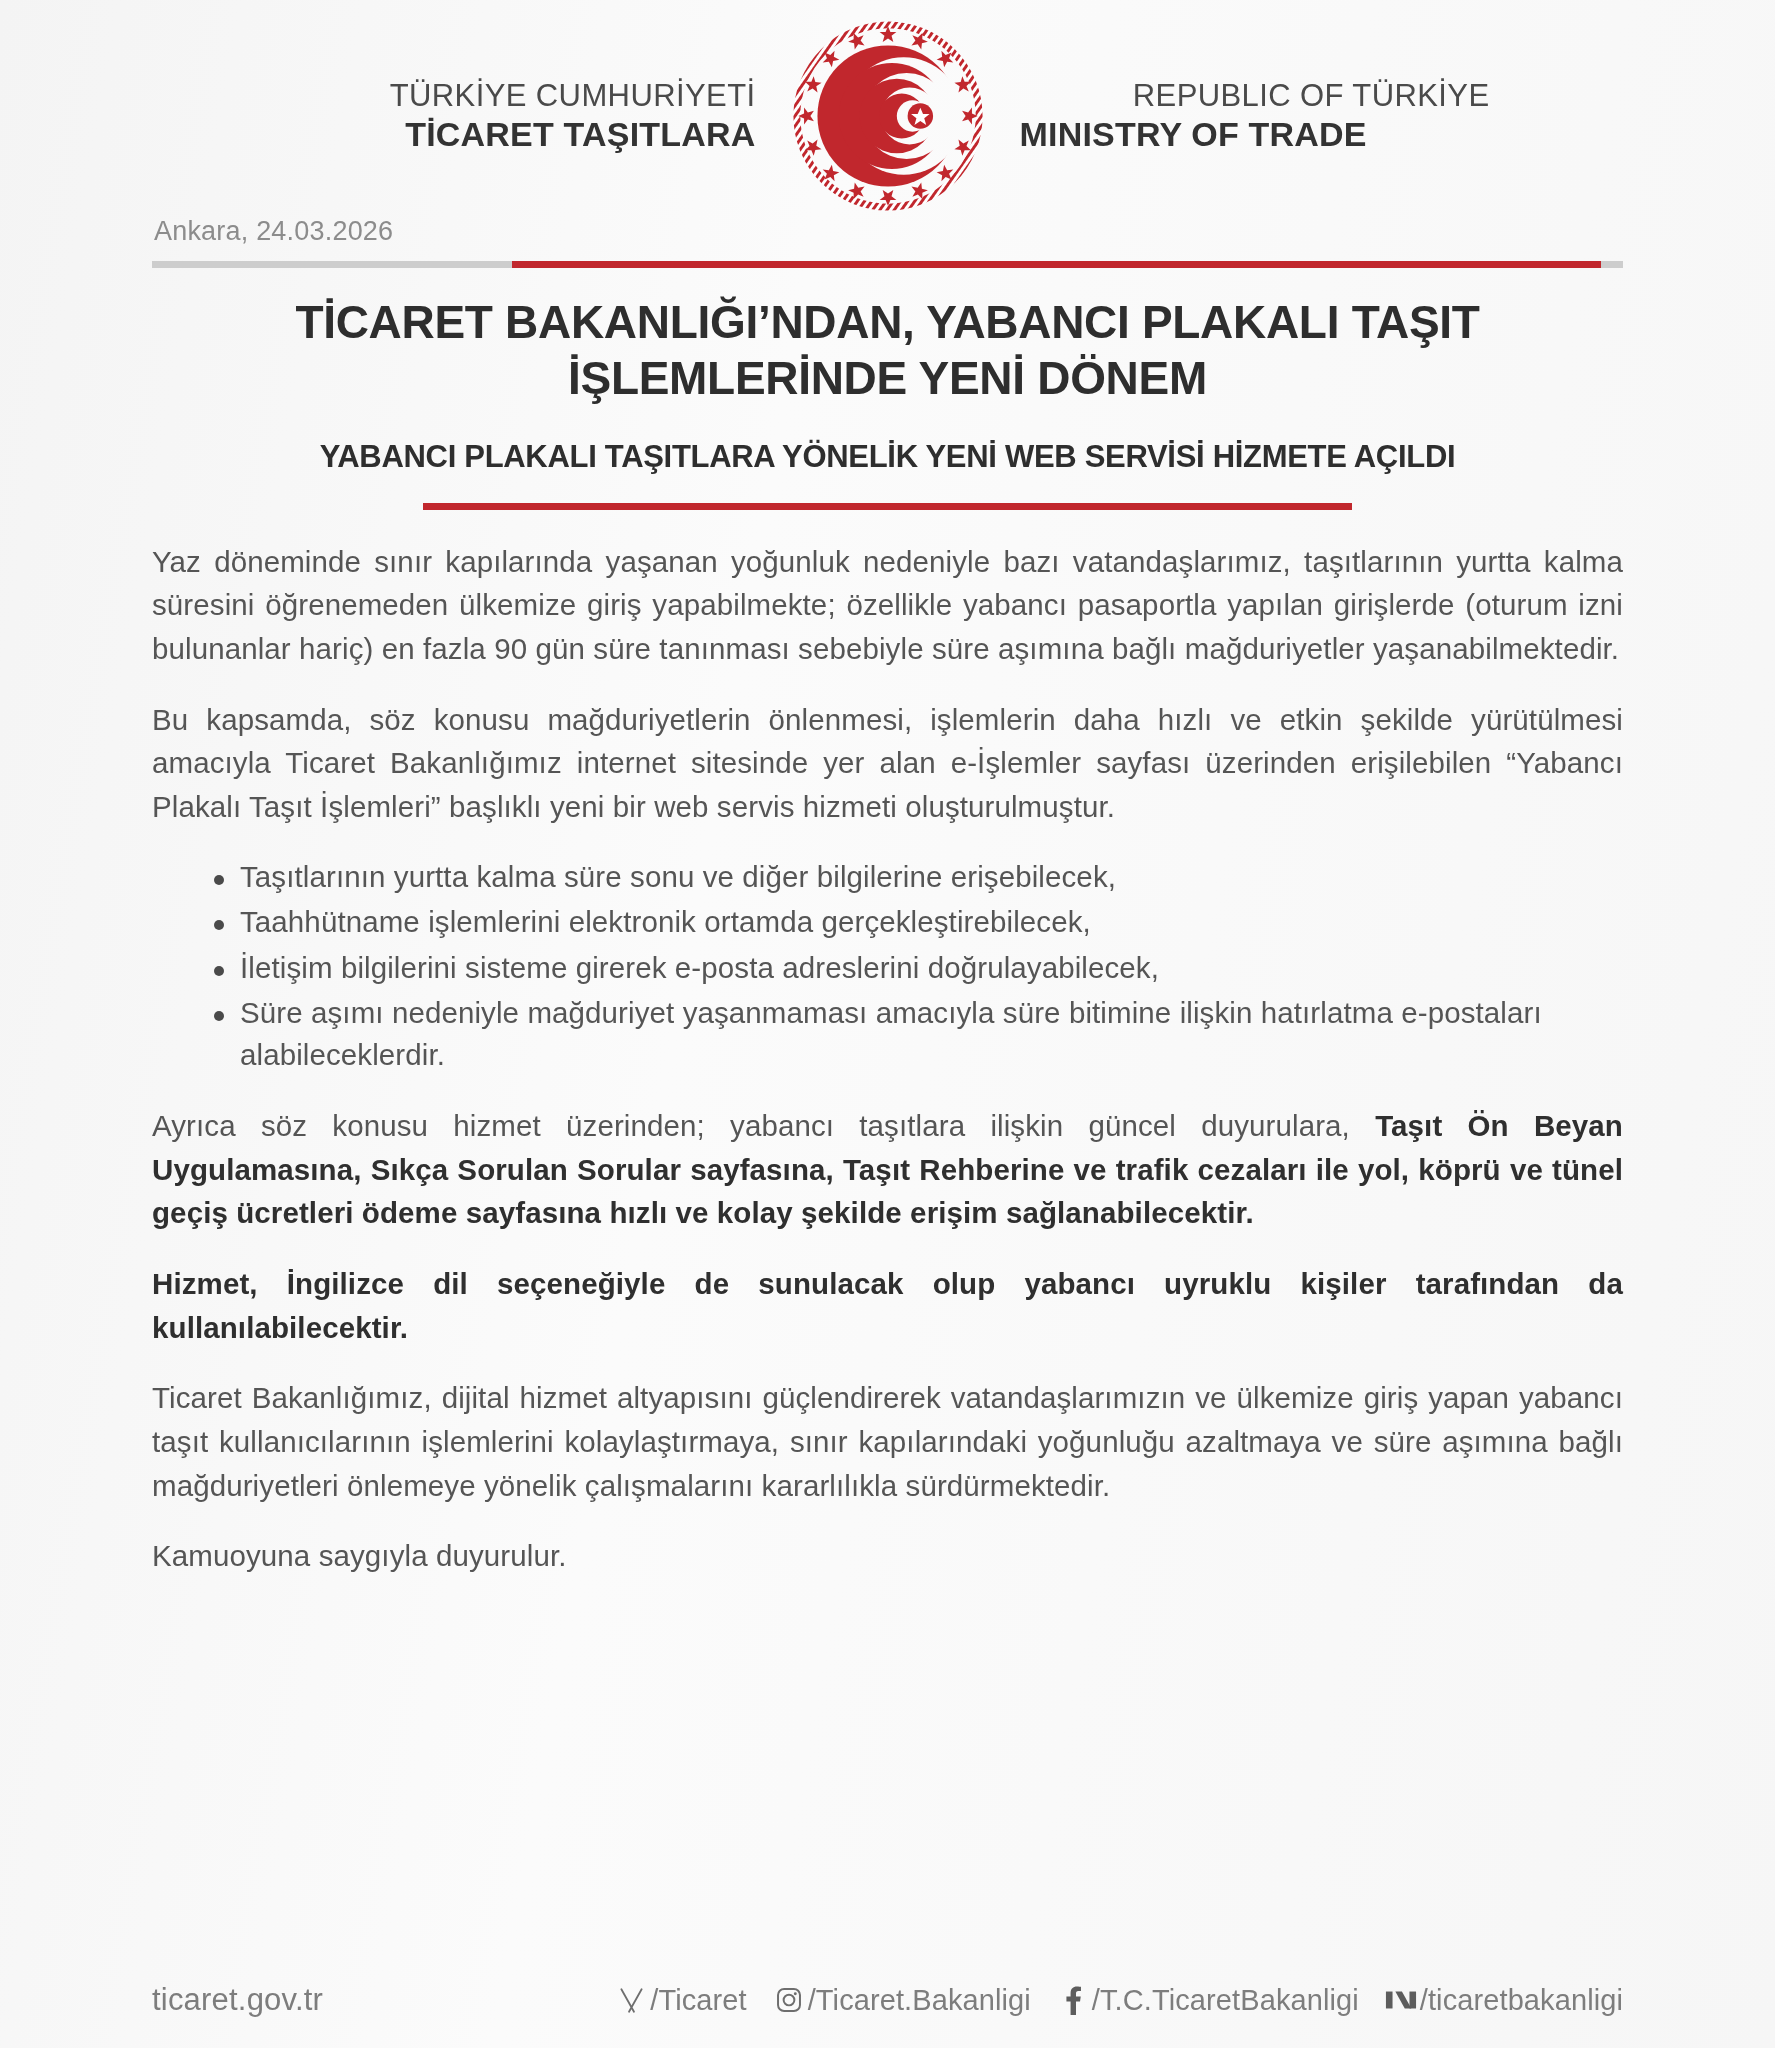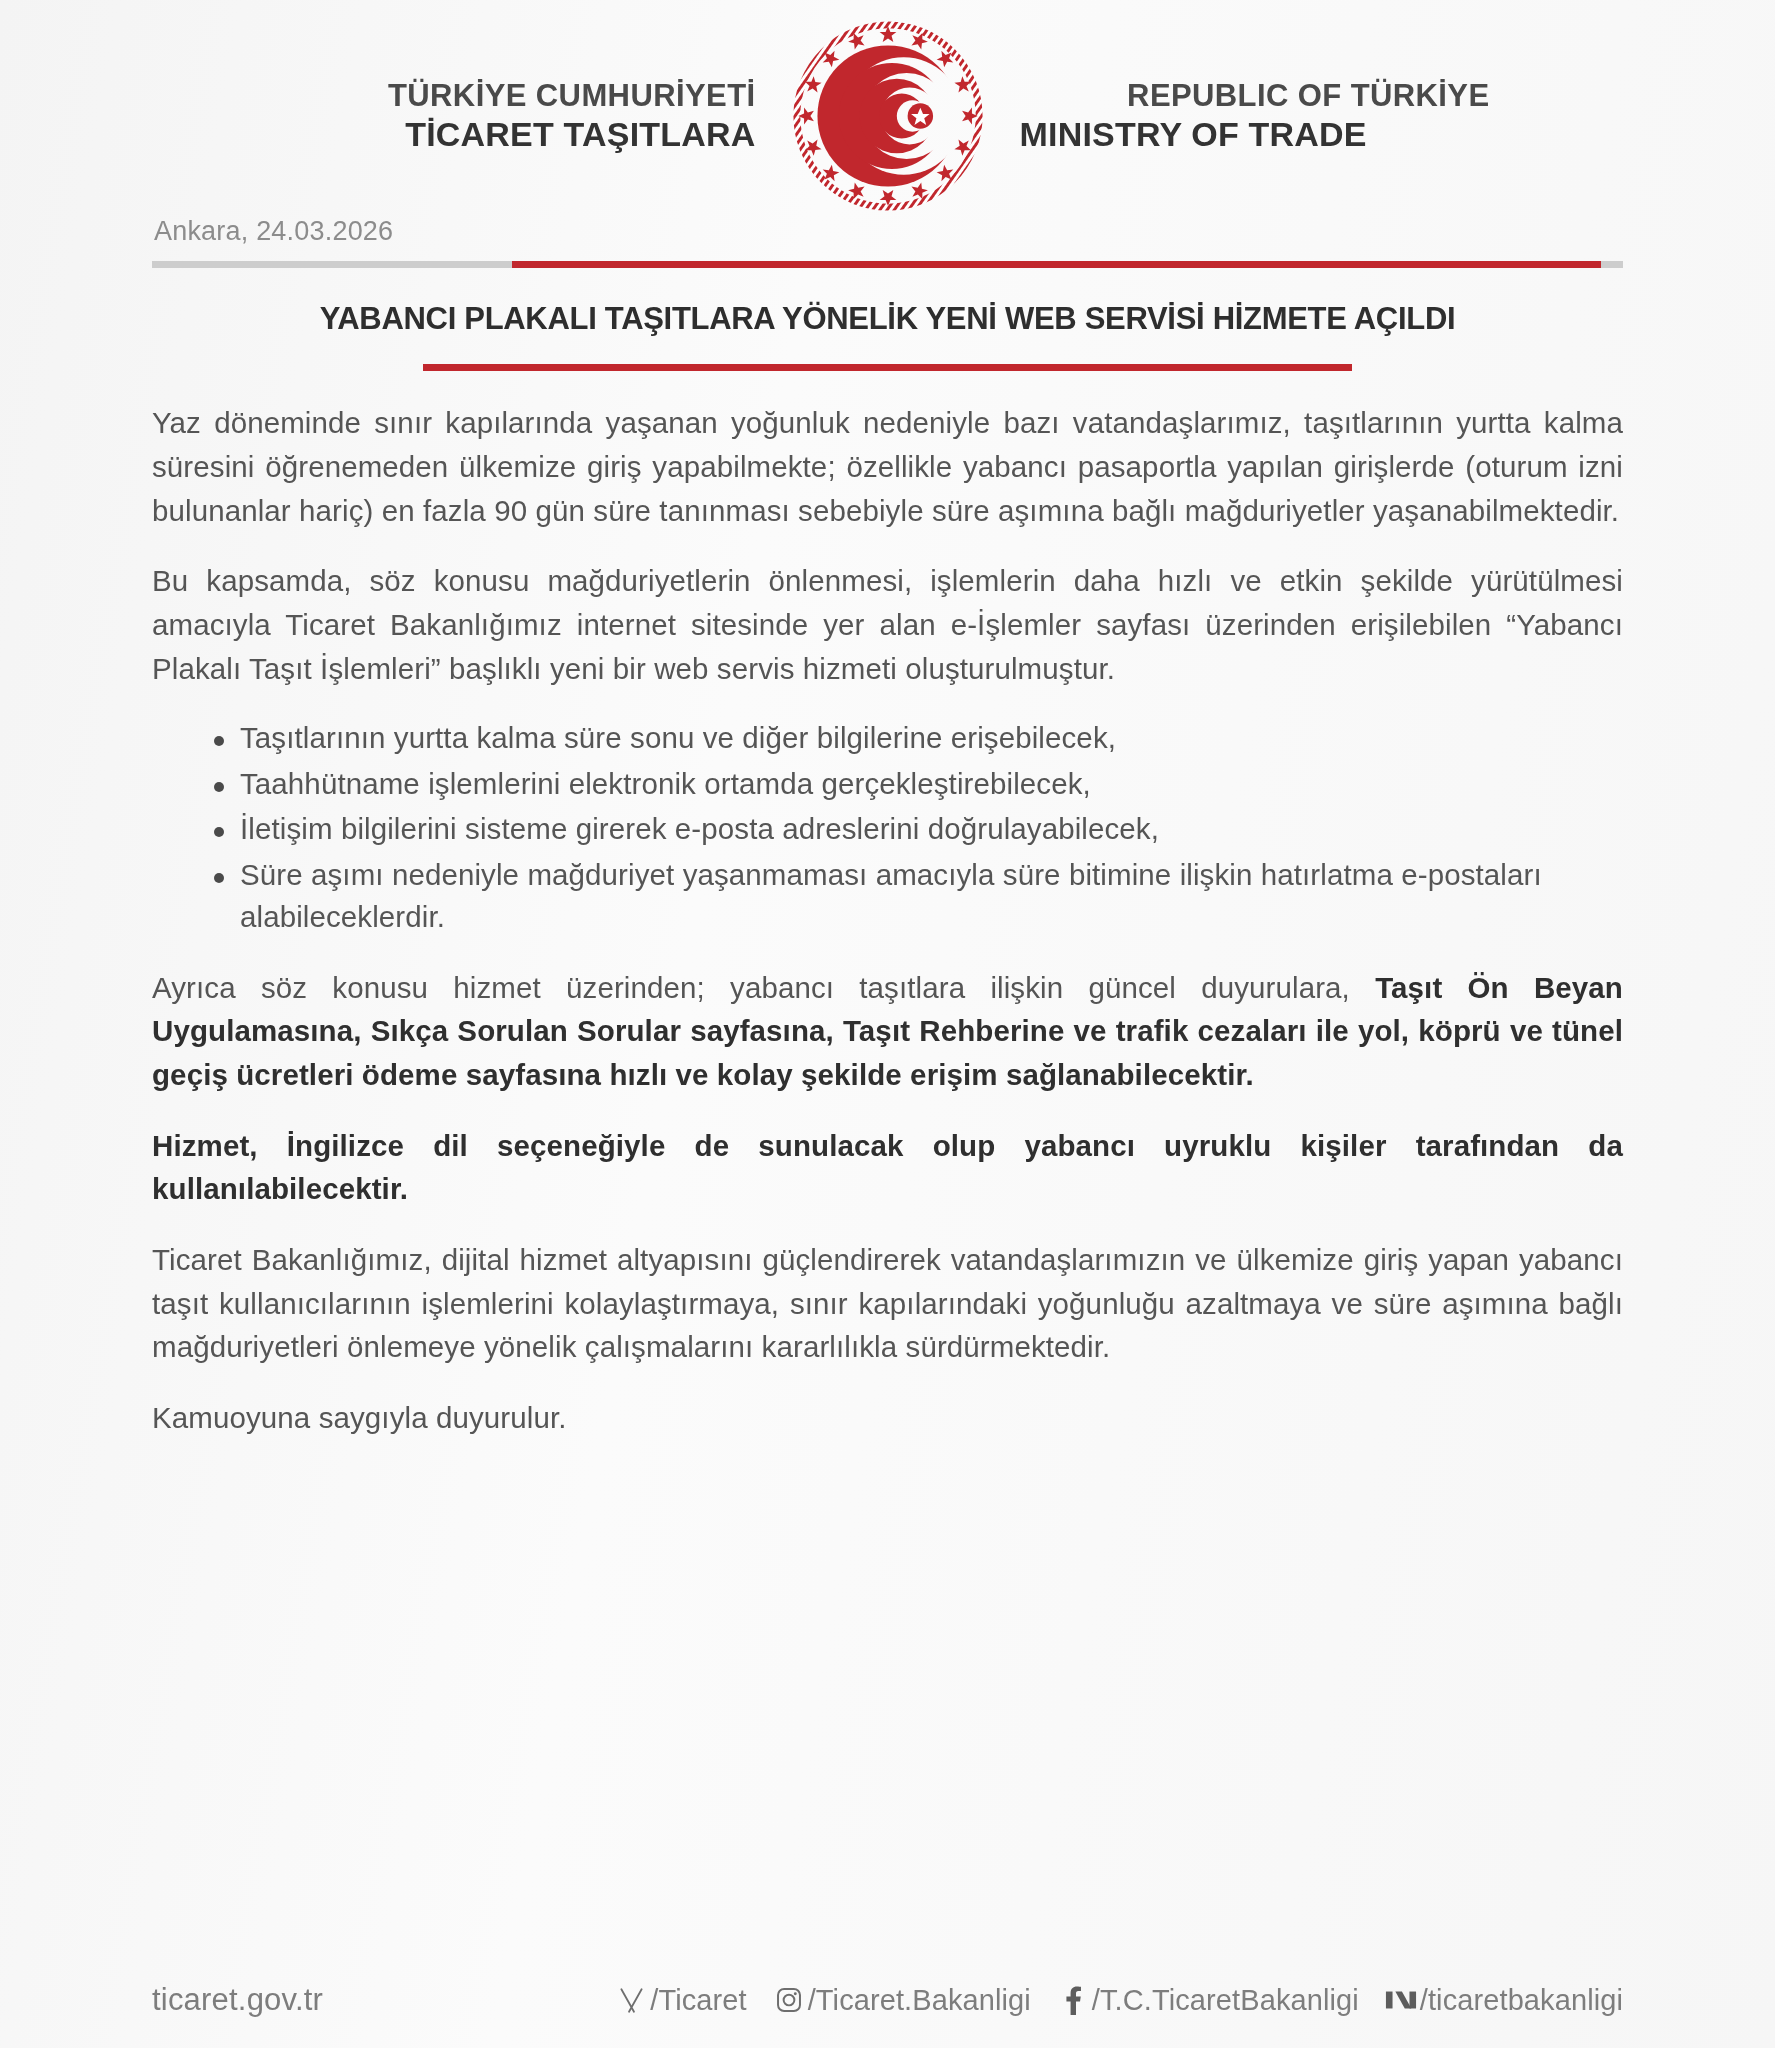--- a/index.html
+++ b/index.html
@@ -35,21 +35,21 @@
     height: 210px;
   }
   .hdr-text {
     line-height: 1.18;
     color: #3a3a3a;
   }
   .hdr-text.left  { text-align: right; width: 470px; }
   .hdr-text.right { text-align: left;  width: 470px; }
   .hdr-line1 {
     font-size: 31px;
-    font-weight: 700;
+    font-weight: 400;
     letter-spacing: 0.4px;
     color: #4a4a4a;
     white-space: nowrap;
     text-align: right;
   }
   .hdr-line2 {
     font-size: 34px;
     font-weight: 700;
     letter-spacing: 0.2px;
     color: #333333;
@@ -344,20 +344,21 @@
   <div class="meta-wrap">
     <div class="date-line">Ankara, 24.03.2026</div>
     <div class="rule-split">
       <div class="seg-gray-l"></div>
       <div class="seg-red"></div>
       <div class="seg-gray-r"></div>
     </div>
   </div>
 
   <div class="titles">
+    <h1 class="main-title">TİCARET BAKANLIĞI’NDAN, YABANCI PLAKALI TAŞIT İŞLEMLERİNDE YENİ DÖNEM</h1>
     <h2 class="sub-title">YABANCI PLAKALI TAŞITLARA YÖNELİK YENİ WEB SERVİSİ HİZMETE AÇILDI</h2>
     <div class="rule-red-short"></div>
   </div>
 
   <div class="body-copy">
 
     <p class="para">Yaz döneminde sınır kapılarında yaşanan yoğunluk nedeniyle bazı vatandaşlarımız, taşıtlarının yurtta kalma süresini öğrenemeden ülkemize giriş yapabilmekte; özellikle yabancı pasaportla yapılan girişlerde (oturum izni bulunanlar hariç) en fazla 90 gün süre tanınması sebebiyle süre aşımına bağlı mağduriyetler yaşanabilmektedir.</p>
 
     <p class="para">Bu kapsamda, söz konusu mağduriyetlerin önlenmesi, işlemlerin daha hızlı ve etkin şekilde yürütülmesi amacıyla Ticaret Bakanlığımız internet sitesinde yer alan e-İşlemler sayfası üzerinden erişilebilen “Yabancı Plakalı Taşıt İşlemleri” başlıklı yeni bir web servis hizmeti oluşturulmuştur.</p>
 

